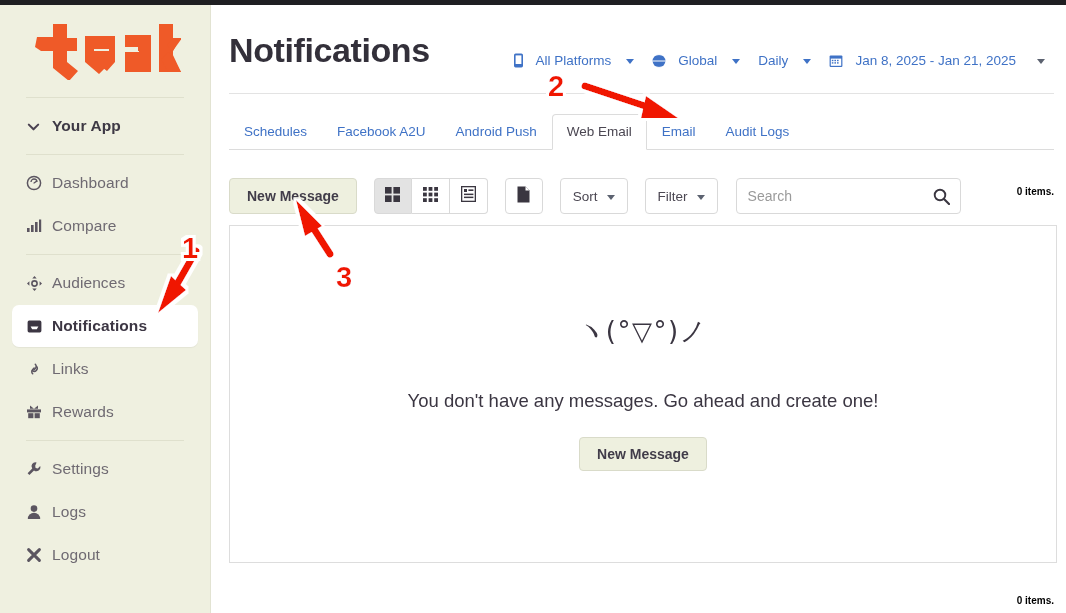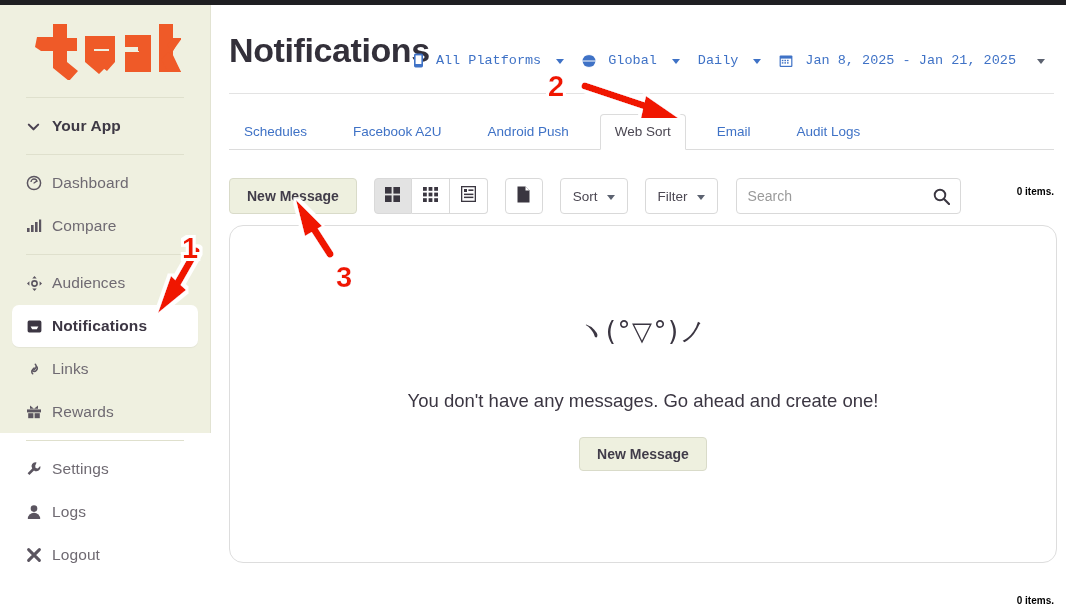--- a/index.html
+++ b/index.html
@@ -12,21 +12,21 @@
   #root { position: relative; width: 1066px; height: 613px; }
 
   
   .topstrip {
     position: absolute; top: 0; left: 0; width: 1066px; height: 5px;
     background: #1f1f22;
   }
 
   
   .sidebar {
-    position: absolute; top: 5px; left: 0; width: 211px; height: 428px;
+    position: absolute; top: 5px; left: 0; width: 211px; height: 608px;
     background: #eff0e0;
     border-right: 1px solid #e2e3d2;
   }
   .logo-wrap {
     height: 92px; display: flex; align-items: center; justify-content: center;
   }
   .logo-svg { display: block; }
   .sb-divider { height: 1px; background: #dfe0cd; margin: 0 26px; }
   .sb-group { padding: 6px 0; }
   .sb-item {
@@ -58,39 +58,37 @@
     font-size: 34px; font-weight: bold; color: #33303a; letter-spacing: -.4px;
   }
   .hdr-filters {
     position: absolute; right: 12px; top: 48px;
     display: flex; align-items: center; gap: 0px;
   }
   .hf {
     display: flex; align-items: center; gap: 12px;
     color: #3f72c6; font-size: 13.5px; cursor: pointer; white-space: nowrap;
     padding: 0 9px;
-    font-family: Liberation Mono, monospace;
   }
   .hf svg { display: block; }
   .caret {
     width: 0; height: 0; border-left: 4px solid transparent;
     border-right: 4px solid transparent; border-top: 5px solid #3f72c6;
     margin-left: 3px; margin-top: 2px;
   }
   .caret.grey { border-top-color: #5c6270; }
   .hdr-rule {
     position: absolute; left: 18px; right: 12px; top: 88px; height: 1px; background: #e3e3e3;
   }
 
   
   .tabs {
     position: absolute; left: 18px; top: 107px; width: 825px; height: 38px;
     display: flex; align-items: flex-end;
     border-bottom: 1px solid #dcdcdc;
-    gap: 16px;
   }
   .tab {
     font-size: 13.5px; color: #3f72c6; padding: 9px 14px 10px 14px;
     cursor: pointer; white-space: nowrap; position: relative; top: 1px;
     border: 1px solid transparent; border-radius: 4px 4px 0 0;
   }
   .tab.active {
     color: #4b4752; background: #fff;
     border: 1px solid #dcdcdc; border-bottom-color: #fff;
   }
@@ -138,21 +136,21 @@
   .search-ic { position: absolute; right: 10px; top: 9px; }
   .items-count {
     position: absolute; right: 12px; top: 181px;
     font-size: 10px; font-weight: bold; color: #000000;
   }
   .items-count.bottom { top: auto; bottom: 7px; }
 
   
   .panel {
     position: absolute; left: 18px; top: 220px; width: 828px; height: 338px;
-    border: 1px solid #dddddd; border-radius: 14px; background: #fff;
+    border: 1px solid #dddddd; border-radius: 0; background: #fff;
   }
   .empty {
     position: absolute; left: 0; right: 0; top: 88px;
     display: flex; flex-direction: column; align-items: center; gap: 0;
   }
   .kaomoji {
     font-size: 26px; color: #3b3642; letter-spacing: 1.5px;
     font-family: "DejaVu Sans", sans-serif;
   }
   .empty-text {
@@ -370,21 +368,21 @@
         </div>
       </div>
 
       <div class="hdr-rule"></div>
     </div>
 
     <div class="tabs">
       <div class="tab">Schedules</div>
       <div class="tab">Facebook A2U</div>
       <div class="tab">Android Push</div>
-      <div class="tab active">Web Sort</div>
+      <div class="tab active">Web Email</div>
       <div class="tab">Email</div>
       <div class="tab">Audit Logs</div>
     </div>
 
     <div class="toolbar">
       <div class="btn-newmsg">New Message</div>
 
       <div class="vgroup">
         <div class="vbtn sel">
           <span>

